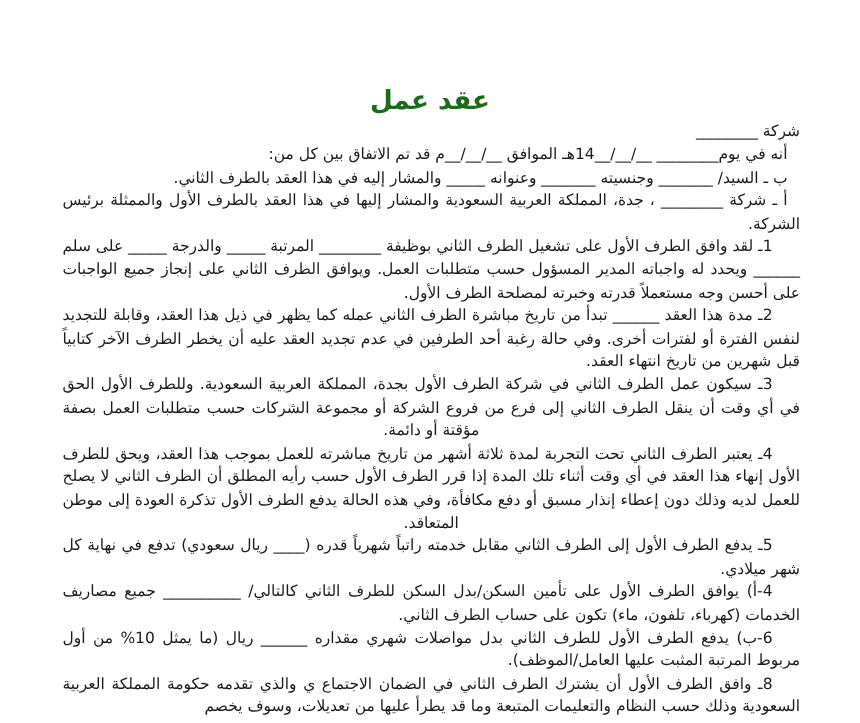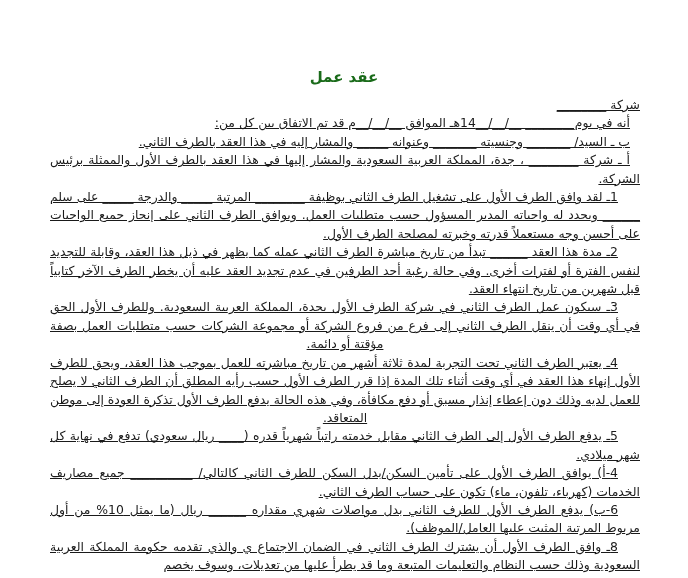--- a/index.html
+++ b/index.html
@@ -26,21 +26,21 @@
   }
 
   .doc-title {
     margin: 0;
     padding: 0;
     position: absolute;
     top: 68px;
     left: 0;
     right: 0;
     text-align: center;
-    font-size: 15px;
+    font-size: 21px;
     font-weight: bold;
     color: #1a6b1a;
     letter-spacing: 0.5px;
     font-family: "DejaVu Sans", "Liberation Sans", sans-serif;
     direction: rtl;
   }
 
   .body-block {
     position: absolute;
     top: 96px;
@@ -54,21 +54,20 @@
     color: #1a1a1a;
   }
 
   .para {
     margin: 0;
     padding: 0;
     direction: rtl;
     text-align: justify;
     text-align-last: right;
     white-space: normal;
-    text-decoration: underline;
   }
 
   
   .para.indent {
     text-indent: 22px;
   }
   .para.indent-sm {
     text-indent: 10px;
   }
 

